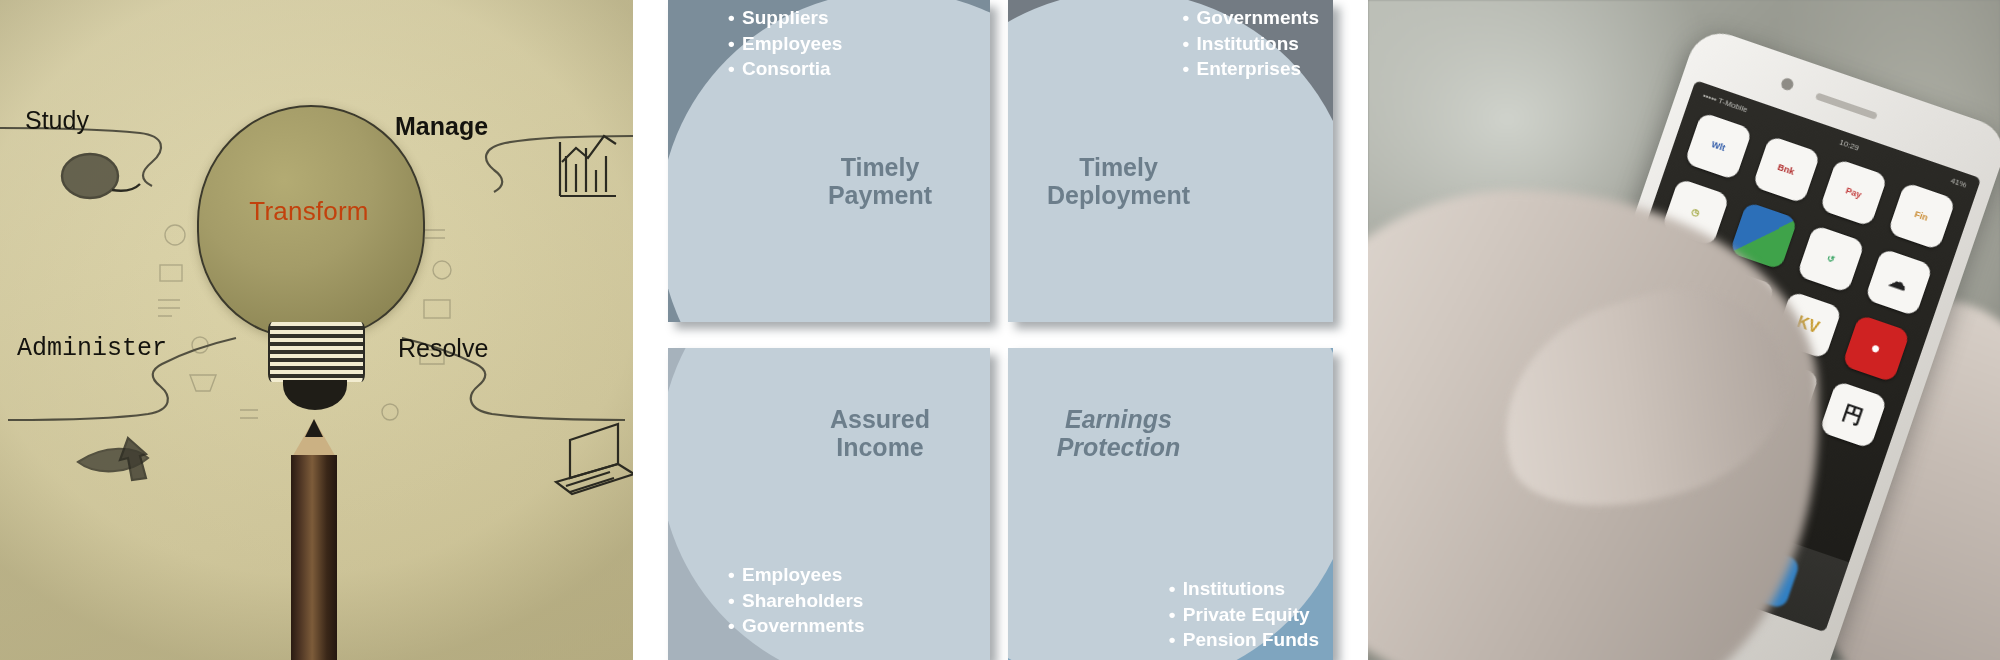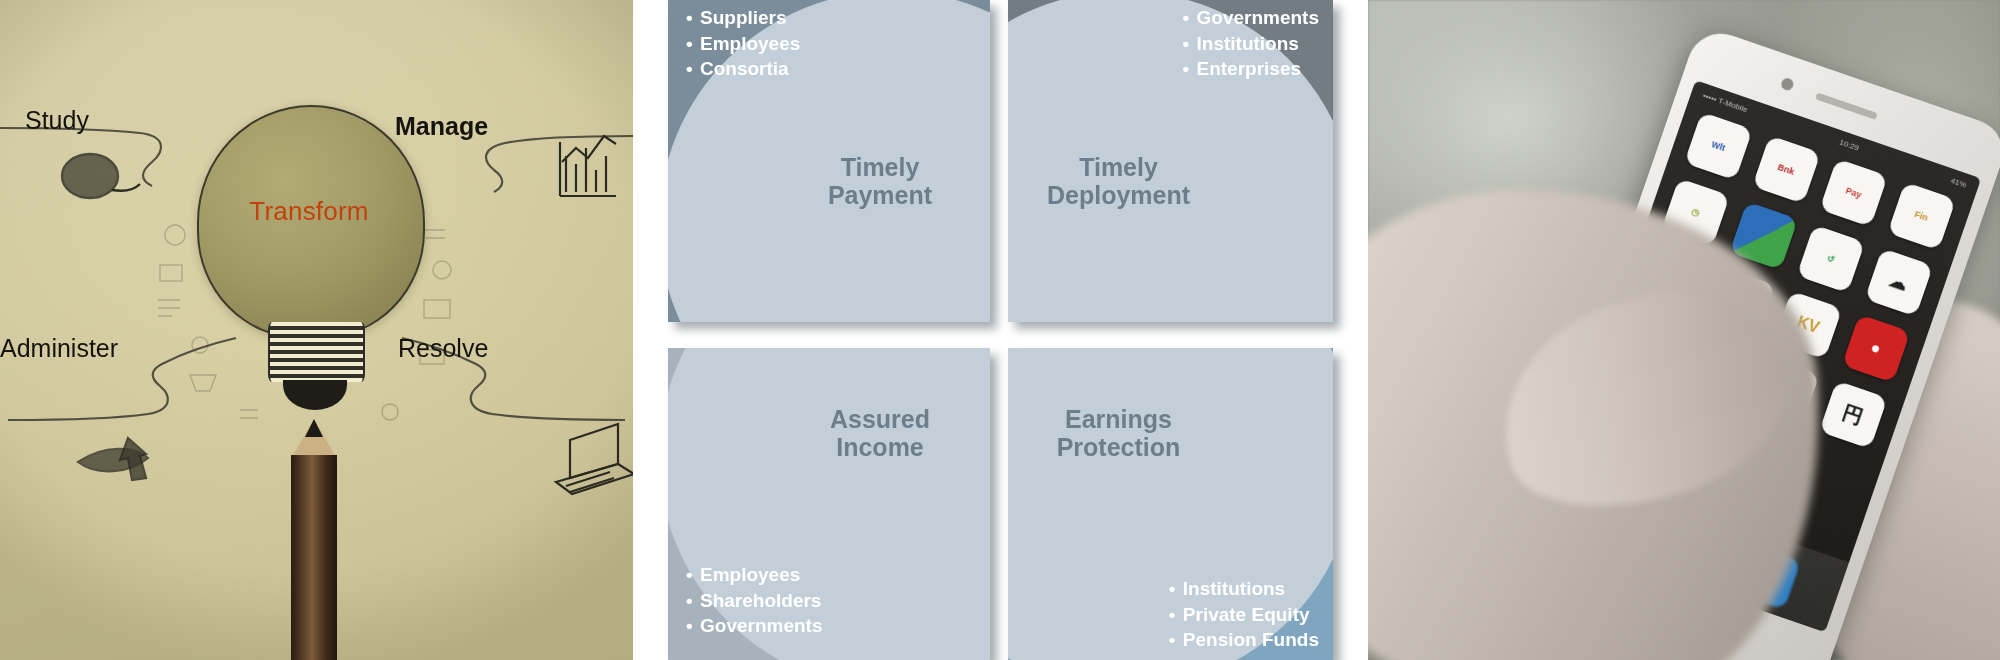--- a/index.html
+++ b/index.html
@@ -95,21 +95,21 @@
   }
   .corner-label {
     position: absolute;
     font-size: 25px;
     color: #14130e;
     white-space: nowrap;
     margin-top: 36px;
   }
   .lbl-study      { left: 25px;  top: 70px; }
   .lbl-manage     { left: 395px; top: 76px; font-weight: bold; }
-  .lbl-administer { left: 0px;   top: 298px; }
+  .lbl-administer { left: 17px;   top: 298px; font-family: Liberation Mono, monospace; }
   .lbl-resolve    { left: 398px; top: 298px; }
   .sketch-svg { position:absolute; left:0; top:0; width:633px; height:660px; }
 
   
   .mid-panel {
     position: absolute;
     left: 668px; top: 0;
     width: 665px; height: 660px;
   }
   .quad {
@@ -139,33 +139,33 @@
     font-size: 25px;
     font-weight: bold;
     color: #6c7e8b;
     line-height: 1.12;
     text-align: center;
     white-space: pre-line;
   }
   .quad-tl .quad-title { left: 112px; width: 200px; top: 153px; }
   .quad-tr .quad-title { left: 8px;   width: 205px; top: 153px; }
   .quad-bl .quad-title { left: 112px; width: 200px; top: 57px; }
-  .quad-br .quad-title { left: 8px;   width: 205px; top: 57px; }
+  .quad-br .quad-title { left: 8px;   width: 205px; top: 57px; font-style: italic; }
 
   .bullets {
     position: absolute;
     list-style: none;
     margin: 0;
     padding: 0;
     color: #ffffff;
     font-size: 19px;
     font-weight: bold;
     line-height: 1.35;
   }
-  .bullets li { white-space: nowrap; }
+  .bullets li { white-space: nowrap; margin-left: 42px; }
   .bullets li .dot { display: inline-block; width: 14px; }
   .quad-tl .bullets { left: 18px;  top: 5px;  text-align: left; }
   .quad-tr .bullets { right: 14px; top: 5px;  text-align: left; }
   .quad-bl .bullets { left: 18px;  bottom: 21px; text-align: left; }
   .quad-br .bullets { right: 14px; bottom: 7px; text-align: left; }
 
   
   .right-panel {
     position: absolute;
     left: 1368px; top: 0;

